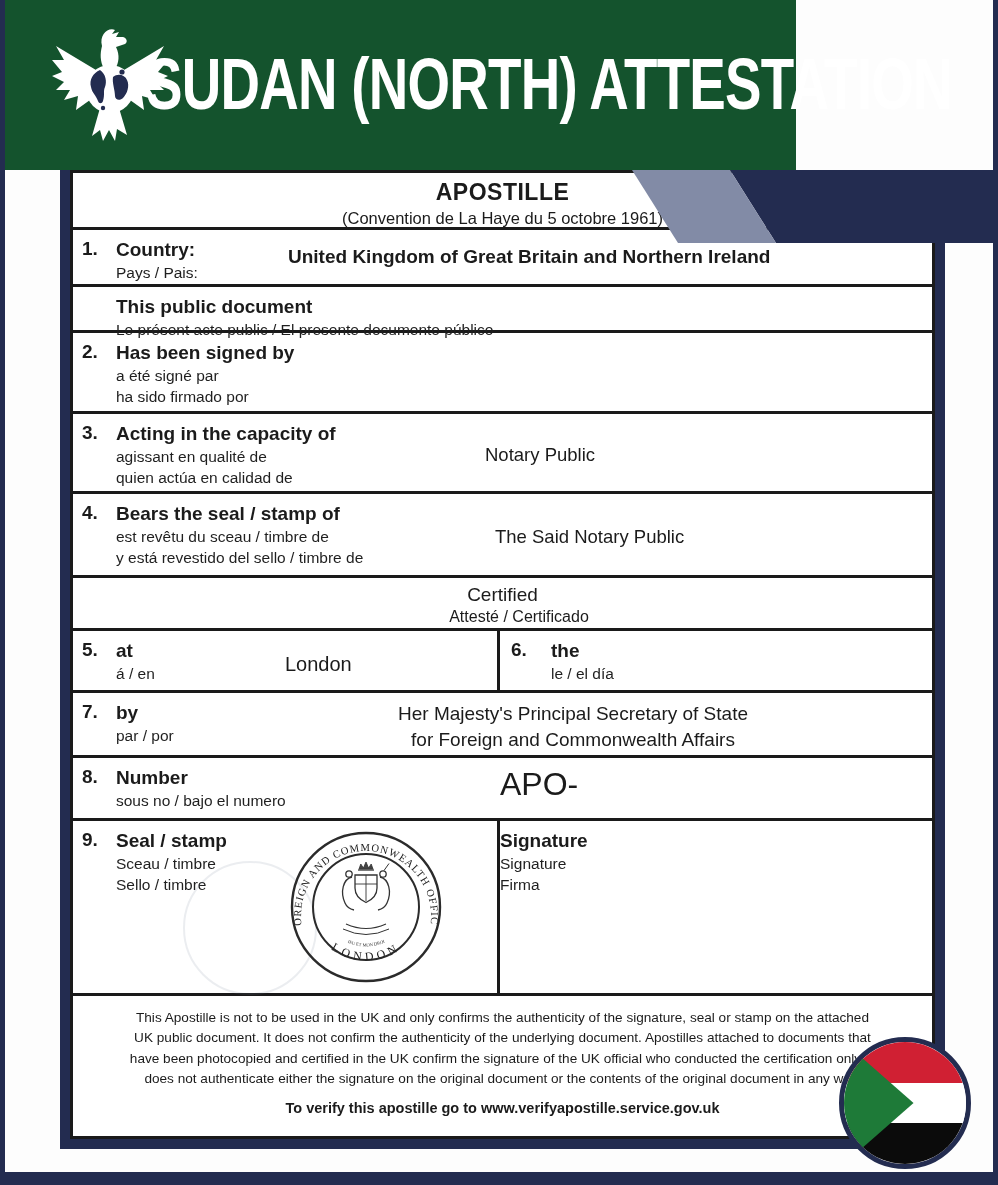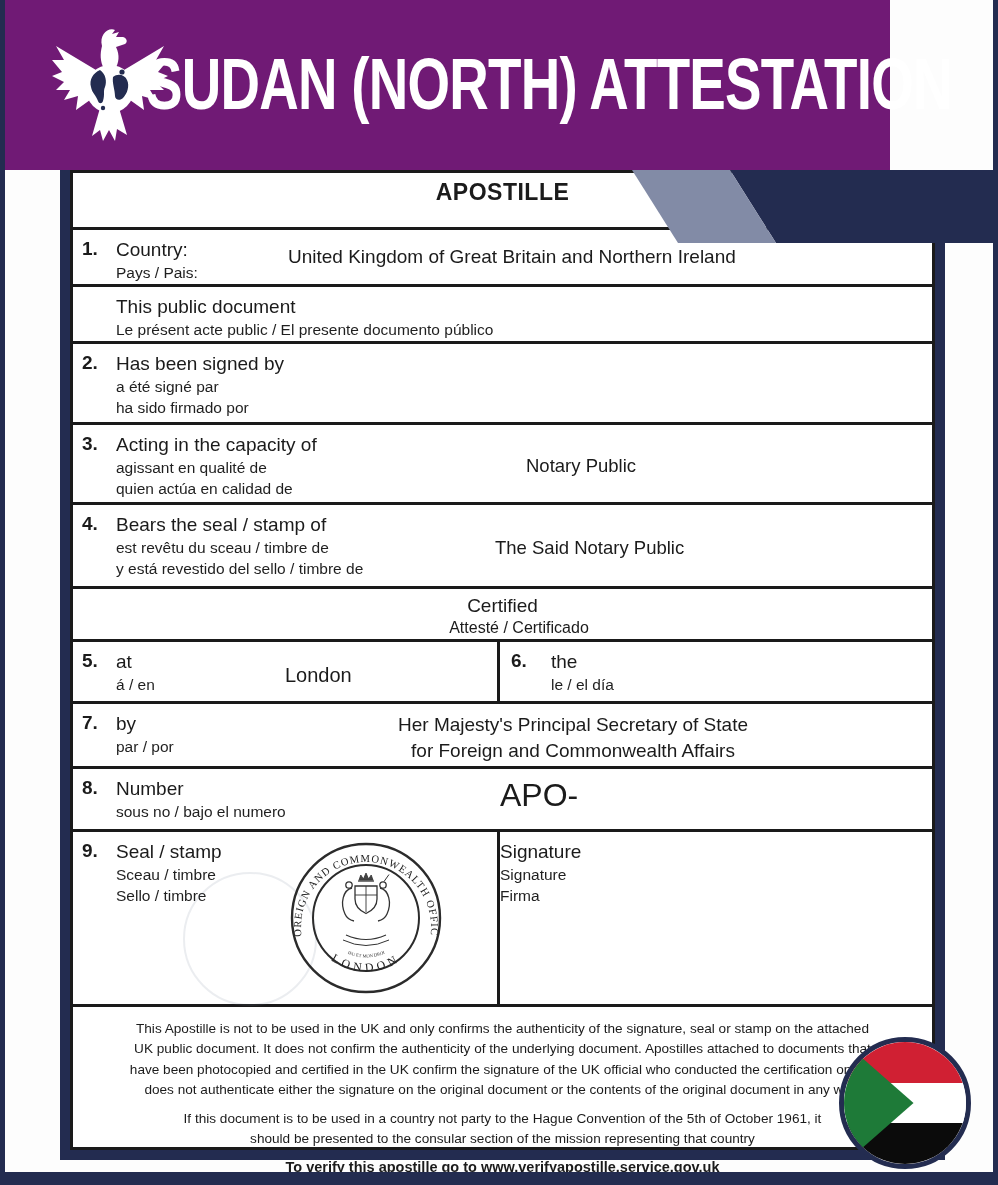--- a/index.html
+++ b/index.html
@@ -4,49 +4,49 @@
 <style>
   html,body{margin:0;padding:0;background:#e8e8e8;}
   .page{position:relative;width:998px;height:1185px;background:#fdfdfd;overflow:hidden;
         font-family:"Liberation Sans",sans-serif;color:#1b1b1b;}
   
   .edge{position:absolute;background:#232c50;}
   .edge-left{left:0;top:0;width:5px;height:1185px;}
   .edge-right{right:0;top:0;width:5px;height:1185px;}
   .edge-bottom{left:0;bottom:0;width:998px;height:13px;}
   
-  .header{position:absolute;left:0;top:0;width:890px;height:170px;background:#701a75;}
+  .header{position:absolute;left:0;top:0;width:796px;height:170px;background:#14532d;}
   .logo{position:absolute;left:50px;top:24px;width:120px;height:120px;}
   .title{position:absolute;left:146px;top:32px;font-size:72px;line-height:104px;font-weight:bold;
          color:#ffffff;white-space:nowrap;transform:scaleX(.76);transform-origin:left center;
          letter-spacing:-1px;}
   
   .doc{position:absolute;left:60px;top:170px;width:885px;border:10px solid #232c50;border-top:none;
        background:#bef264;box-sizing:border-box;}
   .tbl{border:3px solid #1a1a1a;background:#fff;}
   .row{position:relative;border-bottom:3px solid #1a1a1a;box-sizing:border-box;display:flex;}
   .band{display:block;text-align:center;height:57px;}
   .band .h1{font-size:23px;font-weight:bold;letter-spacing:.5px;padding-top:6px;}
   .band .h2{font-size:16.5px;padding-top:3px;}
   .num{width:34px;padding:8px 0 0 9px;font-weight:bold;font-size:19px;flex:none;}
   .labels{padding-top:8px;}
-  .lbl{font-weight:normal;font-size:19px;line-height:24px;}
+  .lbl{font-weight:bold;font-size:19px;line-height:24px;}
   .sub{font-size:15.5px;line-height:21px;color:#1f1f1f;}
   .noNum{margin-left:43px;}
   .val{position:absolute;font-size:19px;white-space:nowrap;}
-  .r1{height:57px;} .rpub{height:57px;} .r2{height:81px;} .r3{height:80px;} .r4{height:84px;}
+  .r1{height:57px;} .rpub{height:46px;} .r2{height:81px;} .r3{height:80px;} .r4{height:84px;}
   .rcert{height:53px;display:block;text-align:center;}
   .rcert .h1{font-size:19px;font-weight:normal;padding-top:6px;}
   .rcert .h2{font-size:16px;padding-top:2px;margin-left:33px;}
   .r56{height:62px;} .r7{height:65px;} .r8{height:63px;} .r910{height:175px;}
   .cellL{width:427px;border-right:3px solid #1a1a1a;box-sizing:border-box;position:relative;display:flex;flex:none;}
   .cellR{flex:1;display:flex;position:relative;}
   .cellR .num{width:40px;padding-left:11px;}
-  .val-country{left:215px;top:16px;}
-  .val-capacity{left:453px;top:30px;font-size:18.5px;}
+  .val-country{left:215px;top:16px;font-weight:bold;}
+  .val-capacity{left:412px;top:30px;font-size:18.5px;}
   .val-sealof{left:422px;top:32px;font-size:18.5px;}
   .val-at{left:212px;top:22px;font-size:20px;}
   .val-number{left:427px;top:8px;font-size:32px;}
   .val-by{left:150px;top:8px;width:700px;text-align:center;white-space:normal;line-height:26px;font-size:19px;}
   .seal{position:absolute;left:215px;top:8px;width:156px;height:156px;}
   .ghost{position:absolute;left:110px;top:40px;width:130px;height:130px;border:2px solid rgba(110,125,150,.14);
          border-radius:50%;}
   
   .rfoot{display:block;height:140px;border-bottom:none;padding:12px 52px 0;box-sizing:border-box;
          text-align:center;}
@@ -89,20 +89,21 @@
       </g>
     </svg>
     <div class="title">SUDAN (NORTH) ATTESTATION</div>
   </div>
 
   <div class="doc">
     <div class="tbl">
 
       <div class="row band">
         <div class="h1">APOSTILLE</div>
+        <div class="h2">(Convention de La Haye du 5 octobre 1961)</div>
       </div>
 
       <div class="row r1">
         <div class="num">1.</div>
         <div class="labels">
           <div class="lbl">Country:</div>
           <div class="sub">Pays / Pais:</div>
         </div>
         <div class="val val-country">United Kingdom of Great Britain and Northern Ireland</div>
       </div>
@@ -236,21 +237,20 @@
           <div class="labels">
             <div class="lbl">Signature</div>
             <div class="sub">Signature</div>
             <div class="sub">Firma</div>
           </div>
         </div>
       </div>
 
       <div class="row rfoot">
         <div class="fp1">This Apostille is not to be used in the UK and only confirms the authenticity of the signature, seal or stamp on the attached UK public document. It does not confirm the authenticity of the underlying document. Apostilles attached to documents that have been photocopied and certified in the UK confirm the signature of the UK official who conducted the certification only. It does not authenticate either the signature on the original document or the contents of the original document in any way.</div>
-        <div class="fp2">If this document is to be used in a country not party to the Hague Convention of the 5th of October 1961, it should be presented to the consular section of the mission representing that country</div>
         <div class="fverify">To verify this apostille go to www.verifyapostille.service.gov.uk</div>
       </div>
 
     </div>
   </div>
 
   <svg class="corner" viewBox="0 0 366 73" preserveAspectRatio="none">
     <polygon points="98,0 366,0 366,73 144,73" fill="#232c50"></polygon>
     <polygon points="0,0 98,0 144,73 46,73" fill="#828ba6"></polygon>
   </svg>

